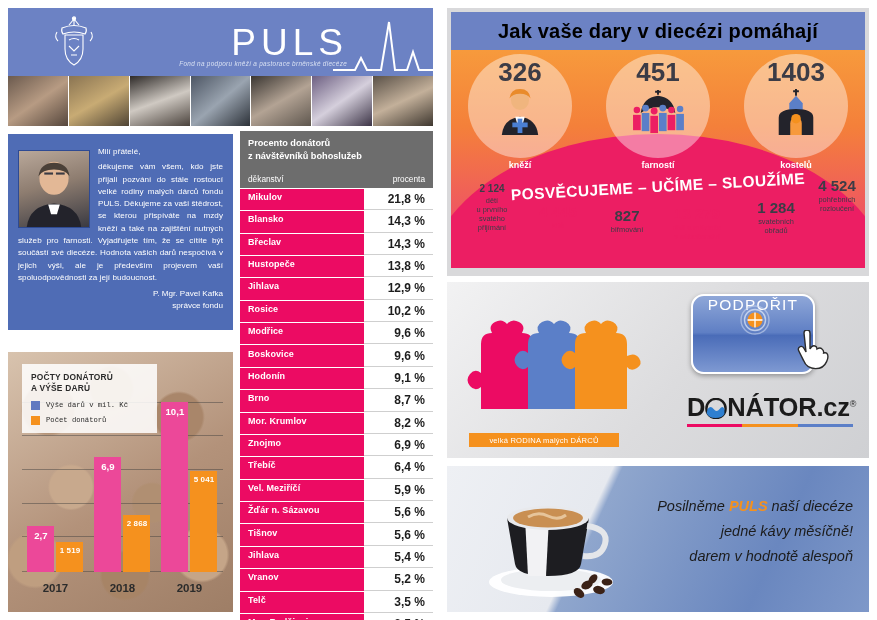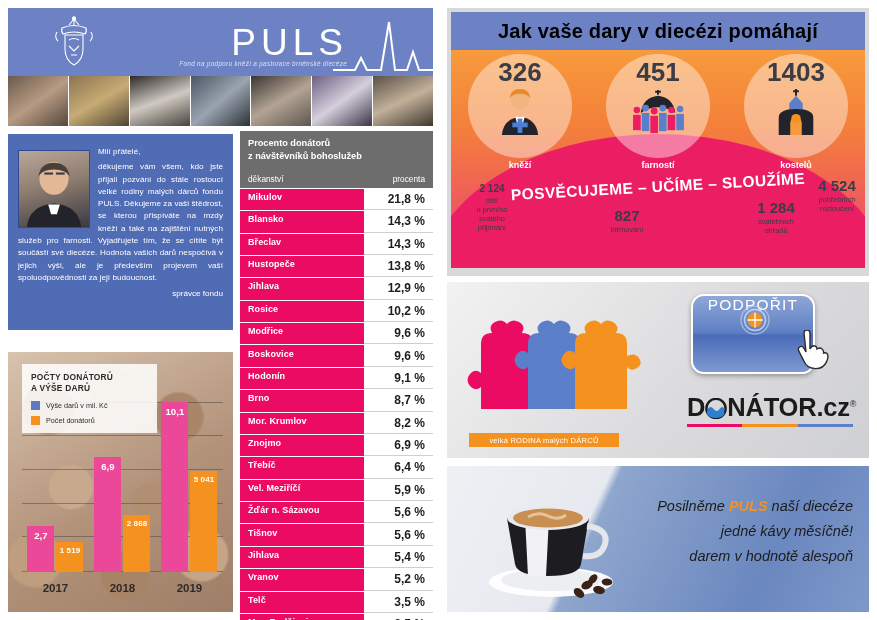--- a/index.html
+++ b/index.html
@@ -50,21 +50,21 @@
   .chart-card {
     position:absolute; left:8px; top:352px; width:225px; height:260px;
     background:#c3ab9a; overflow:hidden;
   }
   .chart-bg { position:absolute; inset:0; }
   .chart-legendbox {
     position:absolute; left:14px; top:12px; width:135px; padding:8px 9px 8px 9px;
     background:rgba(255,255,255,.86);
   }
   .chart-legendbox .ct { font-size:8.4px; font-weight:bold; color:#2b2b2b; line-height:1.35; letter-spacing:.2px; }
-  .lgd { display:flex; align-items:center; gap:6px; margin-top:6px; }
+  .lgd { display:flex; align-items:center; gap:6px; margin-top:6px;font-family:Liberation Mono, monospace; }
   .lgd:first-of-type { margin-top:9px; }
   .sw { width:9px; height:9px; display:inline-block; }
   .lgd span.lt { font-size:7.2px; color:#2b2b2b; }
 
   .plot { position:absolute; left:14px; top:22px; right:10px; bottom:40px; }
   .grid-l { position:absolute; left:0; right:0; height:1px; background:rgba(60,60,60,.45); }
   .bars { position:absolute; left:0; right:0; bottom:0; top:0; display:flex; align-items:flex-end; justify-content:space-around; }
   .grp { width:31%; height:100%; display:flex; align-items:flex-end; justify-content:center; gap:2px; }
   .bar { width:27px; position:relative; }
   .bar.blue { background:#ec4899;margin-top:44px; }
@@ -204,20 +204,21 @@
         <path d="M20 26 q2 -14 16 -14 q14 0 16 14 q-4 -7 -16 -7 q-12 0 -16 7z" fill="#4a4038"></path>
         <path d="M8 78 q3 -22 28 -24 q25 2 28 24z" fill="#23232b"></path>
         <path d="M30 55 h12 l-3 10 h-6z" fill="#ffffff"></path>
         <rect x="26" y="22" width="9" height="2.2" fill="#3b3b44"></rect>
         <rect x="38" y="22" width="9" height="2.2" fill="#3b3b44"></rect>
       </svg>
     </div>
     <p class="greet">Milí přátelé,</p>
     <p>děkujeme vám všem, kdo jste přijali pozvání do stále rostoucí velké rodiny malých dárců fondu PULS. Děkujeme za vaši štědrost, se kterou přispíváte na mzdy kněží a také na zajištění nutných služeb pro farnosti. Vyjadřujete tím, že se cítíte být součástí své diecéze. Hodnota vašich darů nespočívá v jejich výši, ale je především projevem vaší spoluodpovědnosti za její budoucnost.</p>
     <div class="sign">
+      <div>P. Mgr. Pavel Kafka</div>
       <div>správce fondu</div>
     </div>
   </div>
 
   <div class="chart-card">
     <div class="chart-bg" style="background:
            radial-gradient(circle at 18% 22%, #b59478 0 9%, transparent 10%),
            radial-gradient(circle at 46% 14%, #c0a083 0 8%, transparent 9%),
            radial-gradient(circle at 76% 25%, #a9866a 0 9%, transparent 10%),
            radial-gradient(circle at 28% 52%, #c8a98d 0 10%, transparent 11%),

